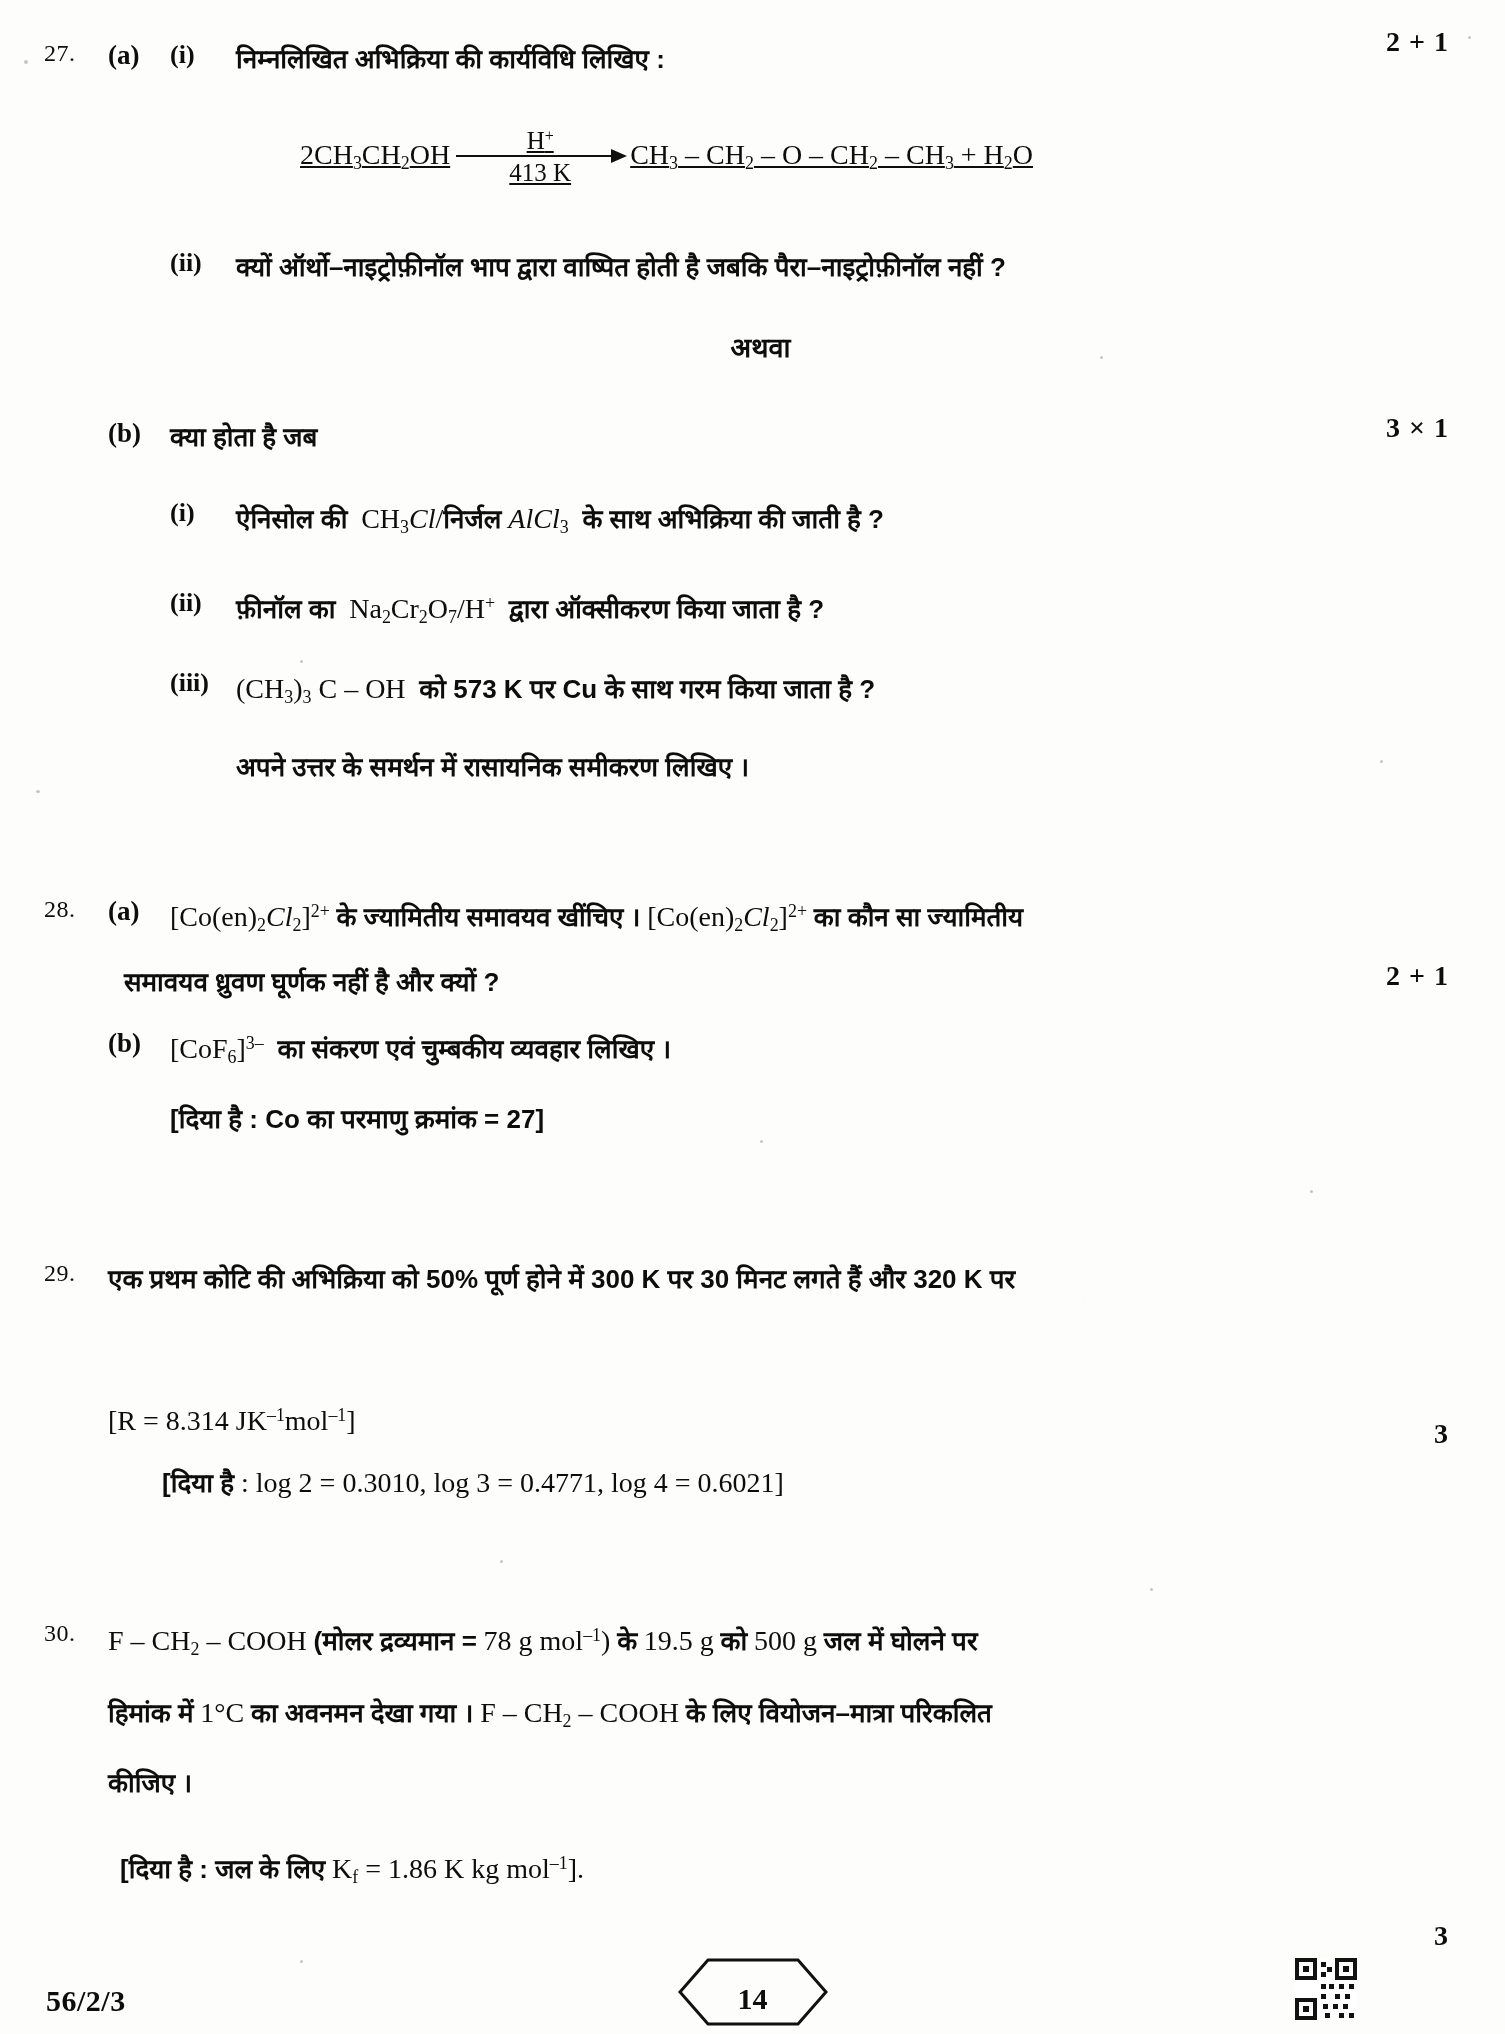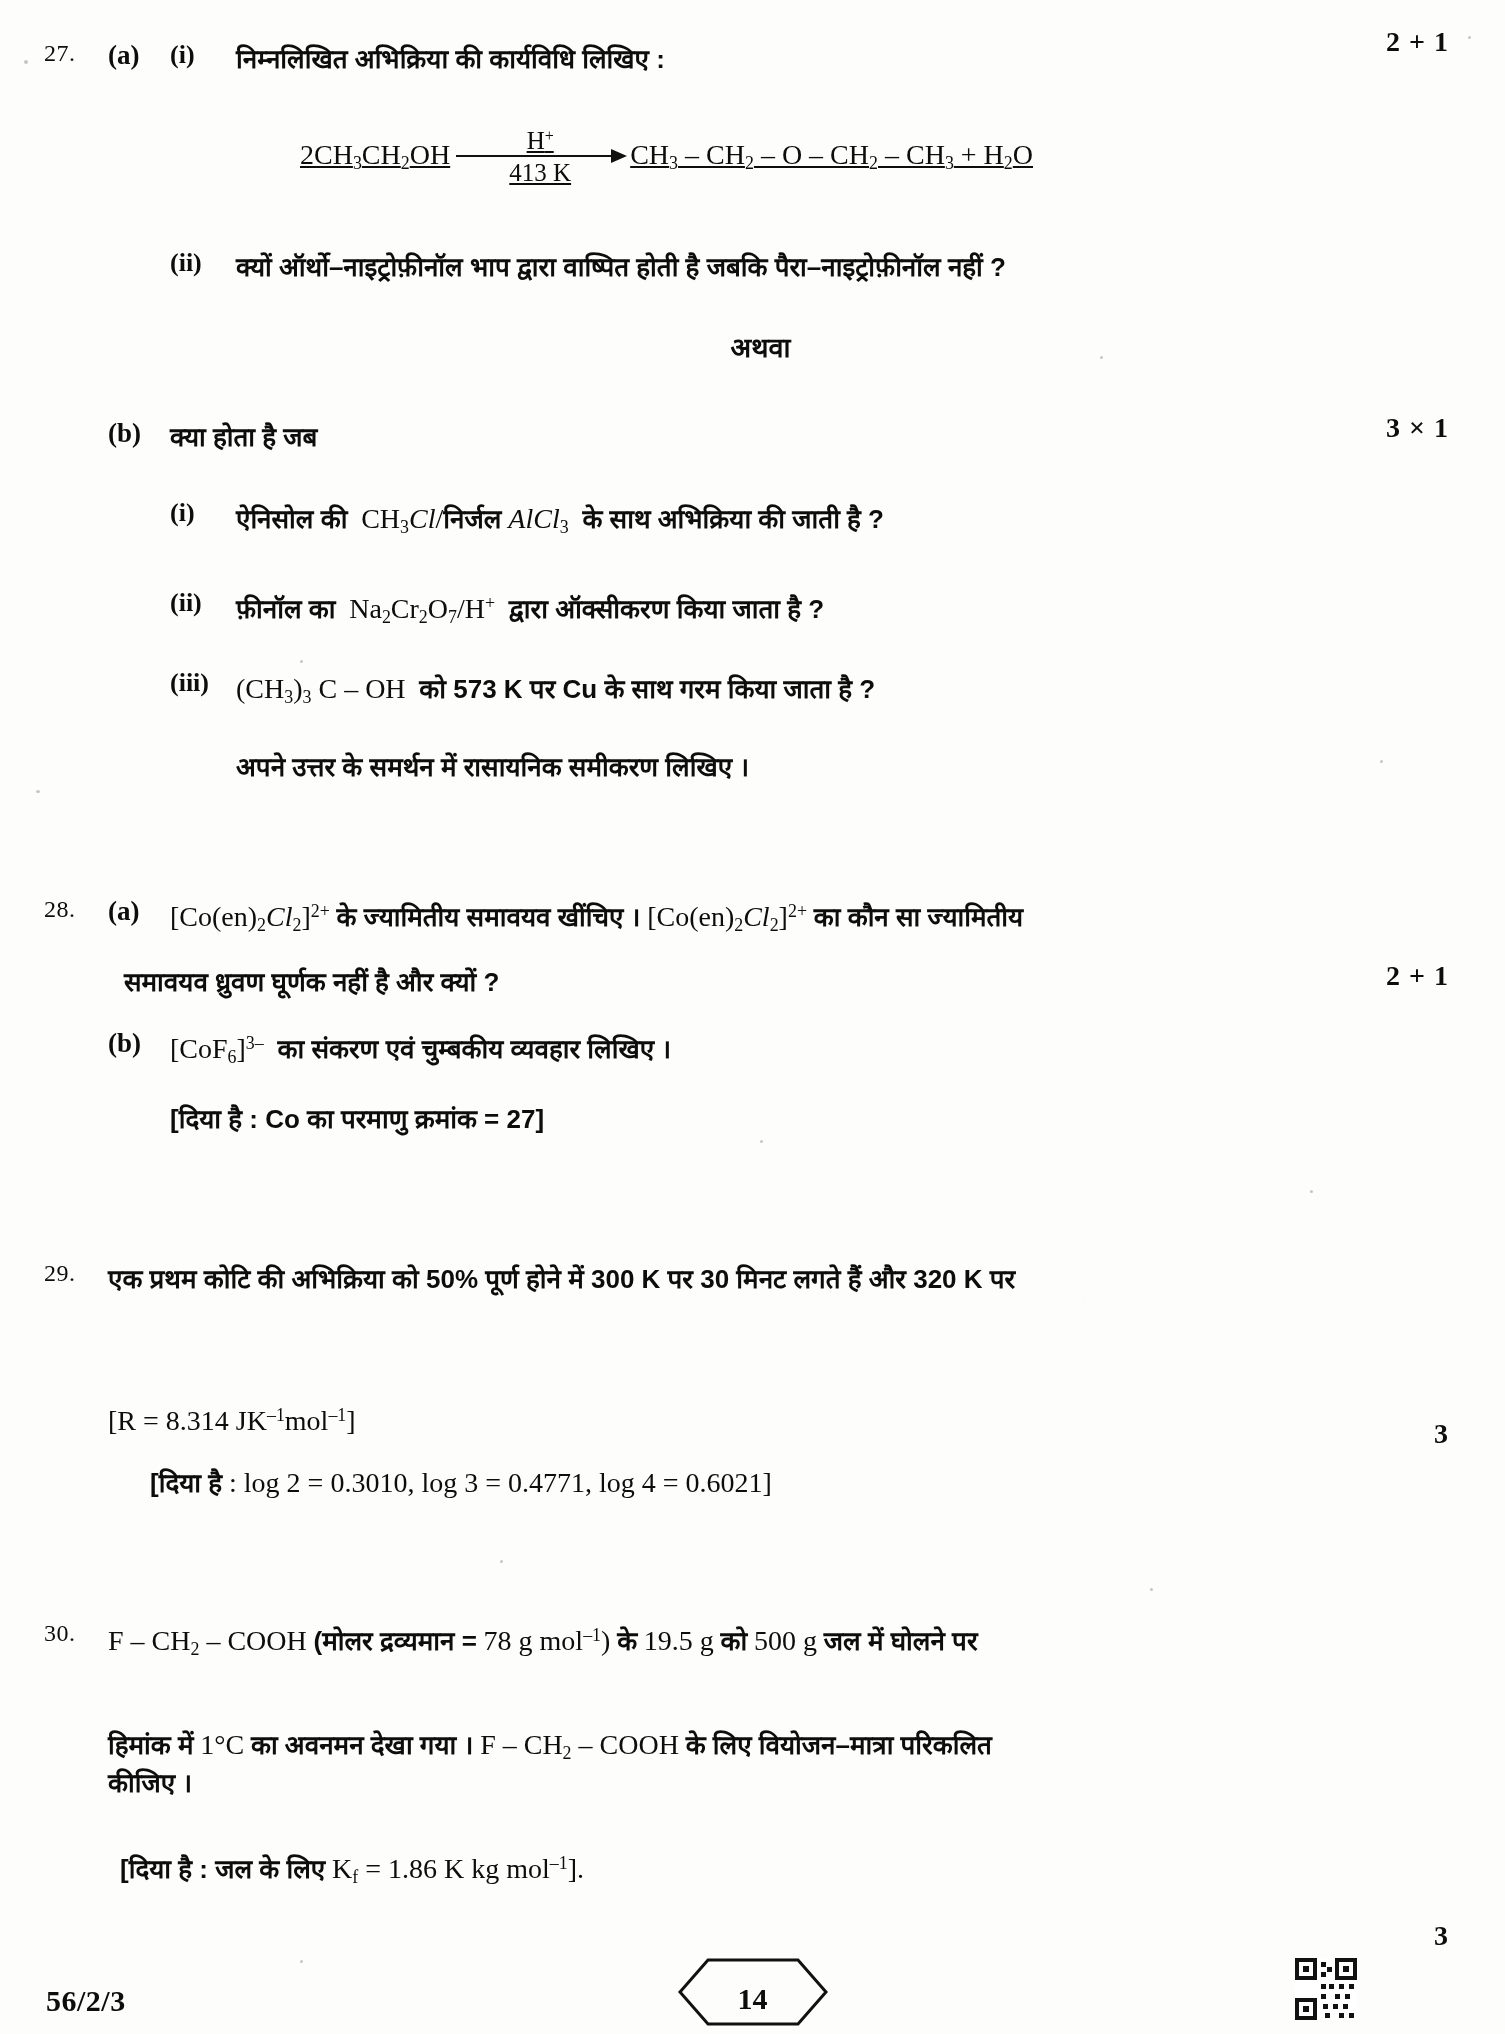--- a/index.html
+++ b/index.html
@@ -171,41 +171,41 @@
 
 
   <div class="qrow" style="top:1400px;left:108px;align-items:flex-end;">
     <div class="txt sci">
       [R = 8.314 JK<sup>–1</sup>mol<sup>–1</sup>]
     </div>
   </div>
 
   <div class="marks" style="top:1418px;">3</div>
 
-  <div class="qrow" style="top:1462px;left:150px;">
+  <div class="qrow" style="top:1462px;left:162px;">
     <div class="txt">
       <span class="hin">[दिया है</span><span class="sci"> : log 2 = 0.3010, log 3 = 0.4771, log 4 = 0.6021]</span>
     </div>
   </div>
 
   <div class="qrow" style="top:1620px;left:44px;right:56px;">
     <div class="qnum">30.</div>
     <div class="txt" style="max-width:1330px;">
       <span class="sci">F – CH<sub>2</sub> – COOH</span>
       <span class="hin">(मोलर द्रव्यमान =</span>
       <span class="sci">78 g mol<sup>–1</sup>)</span>
       <span class="hin">के</span>
       <span class="sci">19.5 g</span>
       <span class="hin">को</span>
       <span class="sci">500 g</span>
       <span class="hin">जल में घोलने पर</span>
     </div>
   </div>
 
-  <div class="qrow" style="top:1692px;left:108px;right:44px;margin-top:32px;">
+  <div class="qrow" style="top:1692px;left:108px;right:44px;">
     <div class="txt" style="max-width:1280px;">
       <span class="hin">हिमांक में</span>
       <span class="sci">1°C</span>
       <span class="hin">का अवनमन देखा गया ।</span>
       <span class="sci">F – CH<sub>2</sub> – COOH</span>
       <span class="hin">के लिए वियोजन–मात्रा परिकलित</span>
     </div>
   </div>
 
   <div class="qrow" style="top:1764px;left:108px;">

